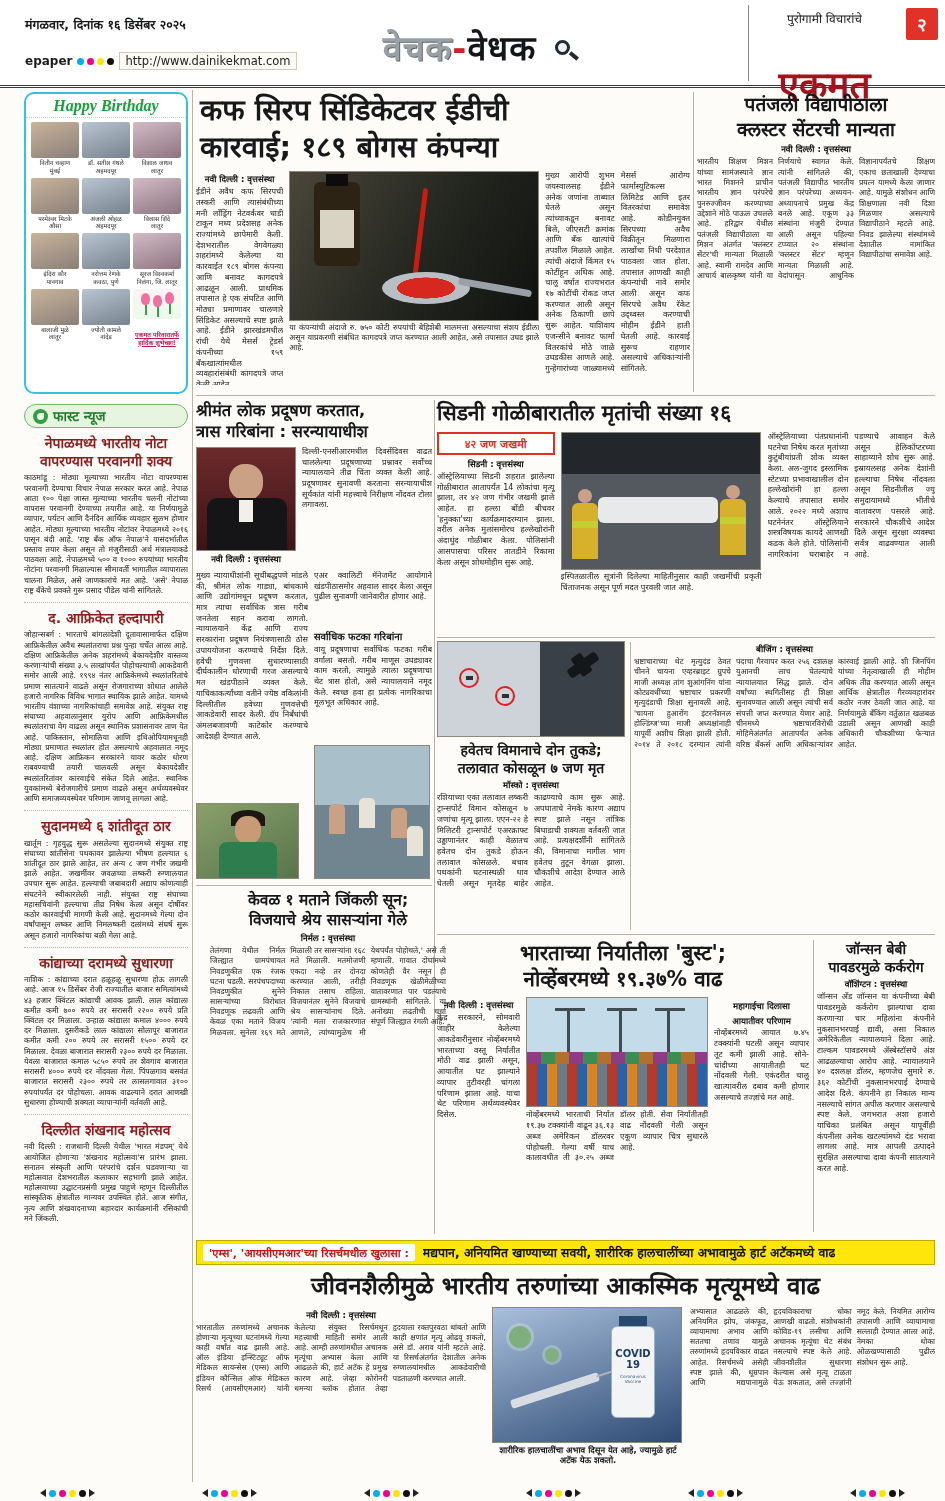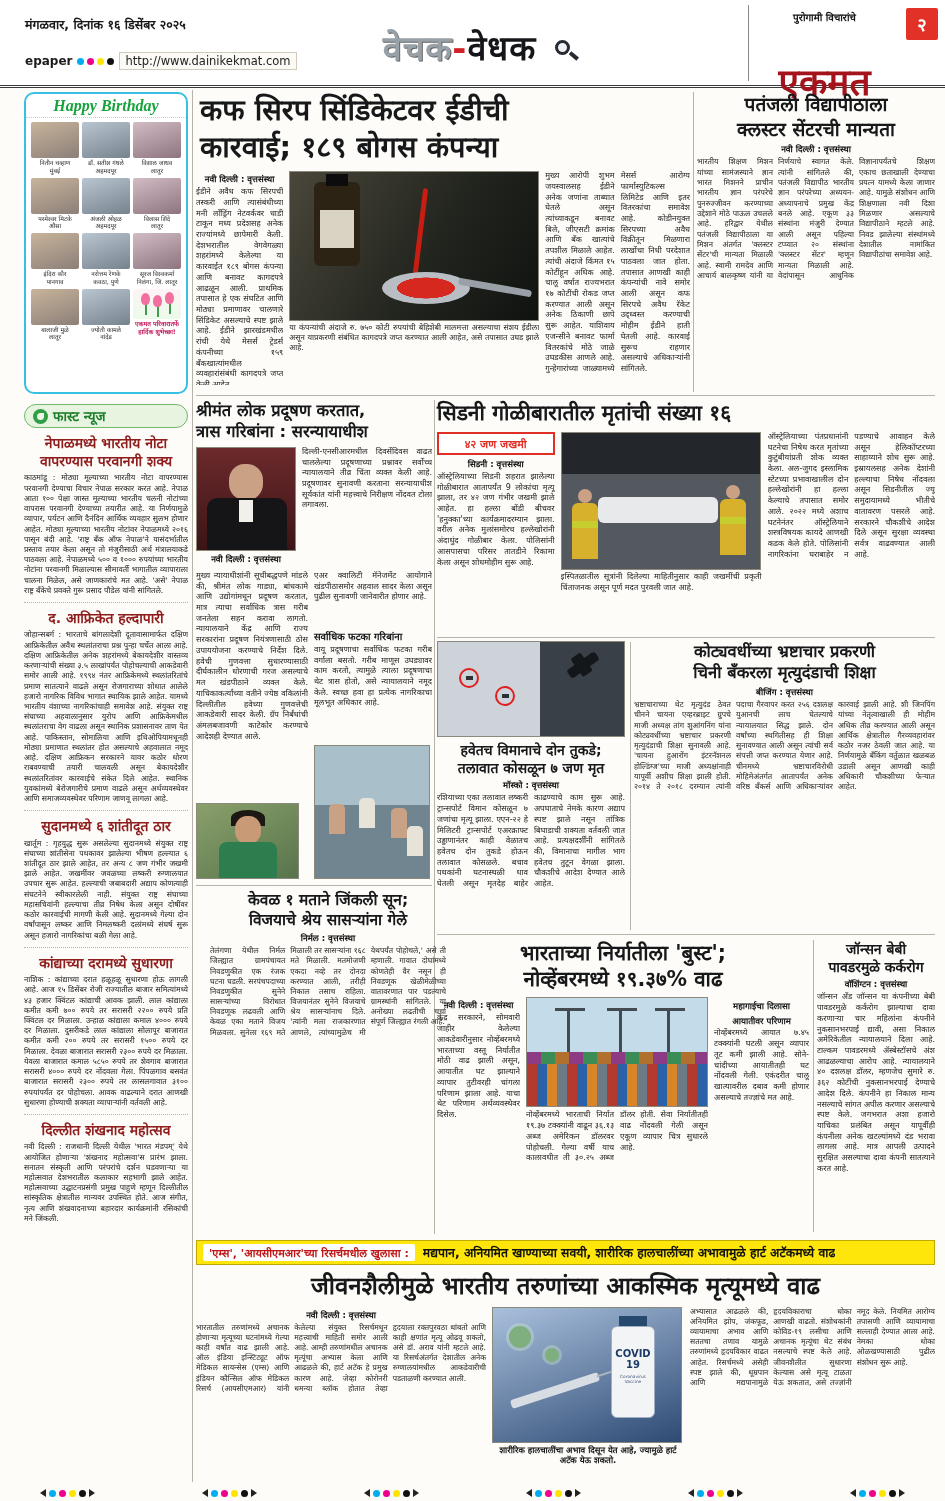--- a/index.html
+++ b/index.html
@@ -24,42 +24,42 @@
   .d-c{background:#00aeef}.d-m{background:#ec008c}.d-y{background:#ffe400}.d-k{background:#111}
   .hdr-url { font-size:11.5px; color:#222; border:1px solid #cfcabb; padding:1px 5px; background:#fbfaf4; }
   .hdr-brand { position:absolute; left:340px; top:24px; width:280px; text-align:center; font-size:34px; font-weight:800; letter-spacing:1px; }
   .brand-grey { color:#99a1a8; text-shadow:1px 1px 0 #666; }
   .brand-dash { color:#cf2127; }
   .brand-dark { color:#14161a; }
   .mag { display:inline-block; position:relative; width:22px; height:22px; margin-left:6px; vertical-align:middle; }
   .mag .lens { position:absolute; left:0; top:0; width:15px; height:15px; border:3px solid #262b33; border-radius:50%; background:#eef2f5; }
   .mag .stem { position:absolute; left:14px; top:14px; width:10px; height:3.5px; background:#262b33; transform:rotate(40deg); }
   .hdr-right { position:absolute; left:748px; top:5px; width:152px; height:76px; border-left:1.5px solid #8a8a8a; text-align:center; }
-  .tagline { font-size:10px; font-weight:bold; margin-top:5px; }
+  .tagline { font-size:12px; font-weight:normal; margin-top:5px; }
   .masthead { font-family:"Liberation Serif", serif; font-size:37px; font-weight:700; color:#a4121c; line-height:1.05;margin-top:40px; }
   .pageno { position:absolute; left:906px; top:8px; width:32px; height:32px; background:#e23127; color:#fff; font-size:18px; font-weight:bold; display:flex; align-items:center; justify-content:center; border-radius:2px; }
 
   
   .vr { position:absolute; width:0; border-left:1px solid #b7b3a9; }
   .hr { position:absolute; height:0; border-top:1px solid #b7b3a9; }
 
   
   #bday { position:absolute; left:24px; top:92px; width:164px; height:302px; border:2px solid #37c0e1; border-radius:10px; background:#fff; overflow:hidden; }
   .bday-title { font-family:"Liberation Serif", serif; font-style:italic; font-weight:bold; font-size:16px; color:#17a23b; text-align:center; padding:3px 0 2px; border-bottom:1px dotted #9fd9ea; }
   .bgrid { display:grid; grid-template-columns:repeat(3,1fr); gap:3px; padding:4px 5px; }
   .bcell { text-align:center; }
   .bimg { height:36px; border-radius:2px; background:linear-gradient(160deg,#c8b49b,#8b7f78); }
   .bcell:nth-child(3n+2) .bimg { background:linear-gradient(160deg,#b9c6d2,#76828e); }
   .bcell:nth-child(3n) .bimg { background:linear-gradient(160deg,#d2bcc4,#8d7480); }
   .bname { font-size:6.2px; line-height:1.25; margin-top:1px; color:#222; }
   .bname .ln { display:block; }
   .flowers { position:relative; height:30px; background:linear-gradient(#fef3f6,#eafbe9); border-radius:3px; }
   .petal { position:absolute; width:9px; height:12px; background:#f26fa0; border-radius:50% 50% 45% 45%; }
   .stem { position:absolute; width:2px; height:12px; background:#3f9e4d; }
-  .bwish { font-size:6.4px; font-weight:bold; color:#c2185b; line-height:1.25; margin-top:1px; }
+  .bwish { font-size:6.4px; font-weight:bold; color:#c2185b; line-height:1.25; margin-top:12px;text-decoration:underline; }
 
   
   #fast { position:absolute; left:24px; top:404px; width:164px; height:1078px; overflow:hidden; }
   .fast-pill { display:flex; align-items:center; gap:5px; height:24px; background:#e7f4df; border:1px solid #74b86f; border-radius:13px; padding:0 8px; }
   .fast-ic { width:15px; height:15px; border-radius:50%; background:#2f9e44; position:relative; }
   .fast-ic:after { content:""; position:absolute; left:4px; top:4px; width:7px; height:7px; background:#eaf7e9; border-radius:50% 0 50% 50%; }
   .fast-ttl { font-size:13.5px; font-weight:bold; color:#1d7e2c; }
   .fitem { border-bottom:1px dotted #b9b4a8; padding:6px 0 6px; }
   .fhead { font-size:14px; font-weight:bold; color:#8f1d1d; line-height:1.3; margin-bottom:3px;text-align:center; }
   .fbody { font-size:7.7px; line-height:1.33; text-align:justify; overflow:hidden; }
@@ -366,21 +366,21 @@
       </div>
     </div>
   </div>
 
   <div class="blk" style="left:437px; top:400px; width:498px; height:234px;">
     <div class="h-lg" style="font-size:21px;">सिडनी गोळीबारातील मृतांची संख्या १६</div>
     <div class="flexrow" style="margin-top:5px;">
       <div style="width:118px;">
         <div class="badge">४२ जण जखमी</div>
         <div class="dateline">सिडनी : वृत्तसंस्था</div>
-        <div class="jtext" style="height:148px;">ऑस्ट्रेलियाच्या सिडनी शहरात झालेल्या गोळीबारात आतापर्यंत 9 लोकांचा मृत्यू झाला, तर ४२ जण गंभीर जखमी झाले आहेत. हा हल्ला बोंडी बीचवर 'हनुक्का'च्या कार्यक्रमादरम्यान झाला. वरील अनेक मुलांसमोरच हल्लेखोरांनी अंदाधुंद गोळीबार केला. पोलिसांनी आसपासचा परिसर तातडीने रिकामा केला असून शोधमोहीम सुरू आहे.</div>
+        <div class="jtext" style="height:148px;">ऑस्ट्रेलियाच्या सिडनी शहरात झालेल्या गोळीबारात आतापर्यंत 14 लोकांचा मृत्यू झाला, तर ४२ जण गंभीर जखमी झाले आहेत. हा हल्ला बोंडी बीचवर 'हनुक्का'च्या कार्यक्रमादरम्यान झाला. वरील अनेक मुलांसमोरच हल्लेखोरांनी अंदाधुंद गोळीबार केला. पोलिसांनी आसपासचा परिसर तातडीने रिकामा केला असून शोधमोहीम सुरू आहे.</div>
       </div>
       <div style="width:202px;">
         <div class="ph" id="img-medics">
           <span class="stretcher"></span>
           <span class="medic" style="left:10px; top:70px;">
               <span class="mhead"></span>
             </span>
           <span class="medic" style="left:158px; top:66px;">
               <span class="mhead"></span>
             </span>
@@ -401,22 +401,20 @@
       <span class="ring" style="left:57px; top:44px;"></span>
       <span class="fall"></span>
     </div>
     <div class="h-sm pre" style="text-align:center; margin-top:4px;">हवेतच विमानाचे दोन तुकडे;
 तलावात कोसळून ७ जण मृत</div>
     <div class="dateline">मॉस्को : वृत्तसंस्था</div>
     <div class="jtext c2" style="height:122px;">रशियाच्या एका तलावात लष्करी ट्रान्सपोर्ट विमान कोसळून ७ जणांचा मृत्यू झाला. एएन-२२ हे मिलिटरी ट्रान्सपोर्ट एअरक्राफ्ट उड्डाणानंतर काही वेळातच हवेतच दोन तुकडे होऊन तलावात कोसळले. बचाव पथकांनी घटनास्थळी धाव घेतली असून मृतदेह बाहेर काढण्याचे काम सुरू आहे. अपघाताचे नेमके कारण अद्याप स्पष्ट झाले नसून तांत्रिक बिघाडाची शक्यता वर्तवली जात आहे. प्रत्यक्षदर्शींनी सांगितले की, विमानाचा मागील भाग हवेतच तुटून वेगळा झाला. चौकशीचे आदेश देण्यात आले आहेत.</div>
   </div>
 
   <div class="blk" style="left:634px; top:641px; width:301px; height:290px;">
-    <div class="h-md pre" style="text-align:center;">कोट्यवधींच्या भ्रष्टाचार प्रकरणी
-चिनी बँकरला मृत्युदंडाची शिक्षा</div>
     <div class="dateline">बीजिंग : वृत्तसंस्था</div>
     <div class="jtext c3" style="height:216px; font-size:7.7px;">भ्रष्टाचाराच्या थेट मृत्युदंड ठेवत चीनने चायना एव्हरब्राइट ग्रुपचे माजी अध्यक्ष तांग शुआंगनिंग यांना कोट्यवधींच्या भ्रष्टाचार प्रकरणी मृत्युदंडाची शिक्षा सुनावली आहे. 'चायना हुआरोंग इंटरनॅशनल होल्डिंग्ज'च्या माजी अध्यक्षांनाही यापूर्वी अशीच शिक्षा झाली होती. २०१४ ते २०१८ दरम्यान त्यांनी पदाचा गैरवापर करत २५६ दशलक्ष युआनची लाच घेतल्याचे न्यायालयात सिद्ध झाले. दोन वर्षांच्या स्थगितीसह ही शिक्षा सुनावण्यात आली असून त्यांची सर्व संपत्ती जप्त करण्यात येणार आहे. चीनमध्ये भ्रष्टाचारविरोधी मोहिमेअंतर्गत आतापर्यंत अनेक वरिष्ठ बँकर्स आणि अधिकाऱ्यांवर कारवाई झाली आहे. शी जिनपिंग यांच्या नेतृत्वाखाली ही मोहीम अधिक तीव्र करण्यात आली असून आर्थिक क्षेत्रातील गैरव्यवहारांवर कठोर नजर ठेवली जात आहे. या निर्णयामुळे बँकिंग वर्तुळात खळबळ उडाली असून आणखी काही अधिकारी चौकशीच्या फेऱ्यात आहेत.</div>
   </div>
 
   <div class="blk" style="left:210px; top:890px; width:236px; height:344px;">
     <div class="h-sm pre" style="text-align:center; font-size:15.5px;">केवळ १ मताने जिंकली सून;
 विजयाचे श्रेय सासऱ्यांना गेले</div>
     <div class="dateline">निर्मल : वृत्तसंस्था</div>
     <div class="jtext c3" style="height:272px; font-size:7.6px;">तेलंगणा येथील निर्मल जिल्ह्यात ग्रामपंचायत निवडणुकीत एक रंजक घटना घडली. सरपंचपदाच्या निवडणुकीत सुनेने सासऱ्यांच्या विरोधात निवडणूक लढवली आणि केवळ एका मताने विजय मिळवला. सुनेला १६९ मते मिळाली तर सासऱ्यांना १६८ मते मिळाली. मतमोजणी एकदा नव्हे तर दोनदा करण्यात आली, तरीही निकाल तसाच राहिला. विजयानंतर सुनेने विजयाचे श्रेय सासऱ्यांनाच दिले. 'त्यांनी मला राजकारणात आणले, त्यांच्यामुळेच मी येथपर्यंत पोहोचले,' असे ती म्हणाली. गावात दोघांमध्ये कोणतेही वैर नसून ही निवडणूक खेळीमेळीच्या वातावरणात पार पडल्याचे ग्रामस्थांनी सांगितले. या अनोख्या लढतीची चर्चा संपूर्ण जिल्ह्यात रंगली आहे.</div>
   </div>

